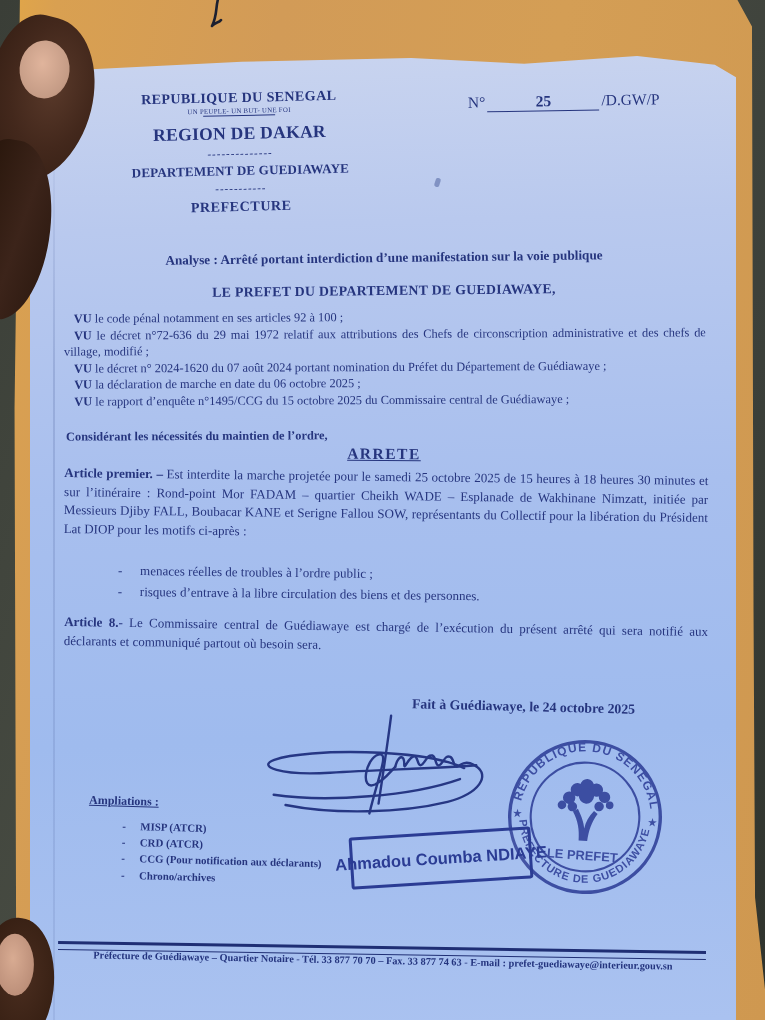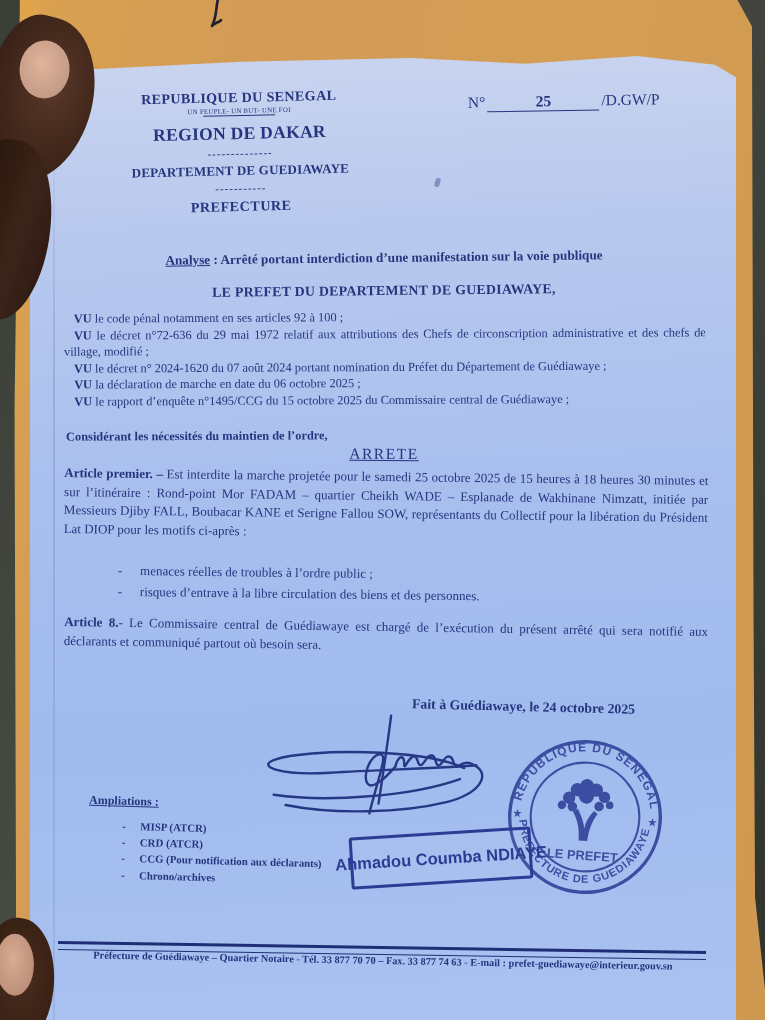--- a/index.html
+++ b/index.html
@@ -31,30 +31,30 @@
   .region{font-size:17.5px;font-weight:bold;margin-top:7px;letter-spacing:.3px;}
   .sep{font-size:11px;font-weight:bold;letter-spacing:1px;line-height:1;margin-top:4px;}
   .dept{font-size:13px;font-weight:bold;margin-top:4px;letter-spacing:.2px;}
   .pref{font-size:14px;font-weight:bold;margin-top:5px;letter-spacing:.6px;}
   
   .refnum{left:438px;top:36px;font-size:15.5px;transform:rotate(-1deg);white-space:nowrap;}
   .ref-line{display:inline-block;width:112px;border-bottom:1.8px solid #26357e;text-align:center;
             font-weight:bold;margin:0 2px;}
   
   .analyse{left:34px;top:194px;width:640px;text-align:center;font-size:13.2px;font-weight:bold;transform:rotate(-.7deg);}
-  .analyse .u{text-decoration:underline;}
+  .analyse .u{}
   .authority{left:34px;top:227px;width:640px;text-align:center;font-size:13.8px;font-weight:bold;
              letter-spacing:.3px;transform:rotate(-.6deg);}
   
   .visas{left:34px;top:253px;width:642px;font-size:12.4px;line-height:1.34;transform:rotate(-.3deg);}
   .visas p{margin:0;text-indent:10px;text-align:justify;}
   .considering{font-weight:bold;text-indent:2px !important;}
   
   .arrete{left:34px;top:389px;width:640px;text-align:center;transform:rotate(.3deg);}
-  .arrete span{font-size:15.5px;font-weight:normal;letter-spacing:1.5px;text-decoration:underline;}
+  .arrete span{font-size:15.5px;font-weight:bold;letter-spacing:1.5px;text-decoration:underline;}
   
   .art1{left:34px;top:412px;width:644px;font-size:13px;line-height:1.43;text-align:justify;transform:rotate(.7deg);}
   .motifs{left:88px;top:508px;width:520px;font-size:13px;line-height:1.6;transform:rotate(.7deg);}
   .motif-row{display:flex;}
   .dash{width:22px;}
   .art2{left:34px;top:562px;width:644px;font-size:13px;line-height:1.45;text-align:justify;transform:rotate(.9deg);}
   
   .fait{left:382px;top:643px;font-size:13.8px;font-weight:bold;white-space:nowrap;transform:rotate(1.4deg);}
   .signature{left:222px;top:656px;width:300px;height:132px;transform:rotate(1deg);}
   .stamp{left:474px;top:680px;width:162px;height:162px;transform:rotate(4deg);opacity:.88;}

